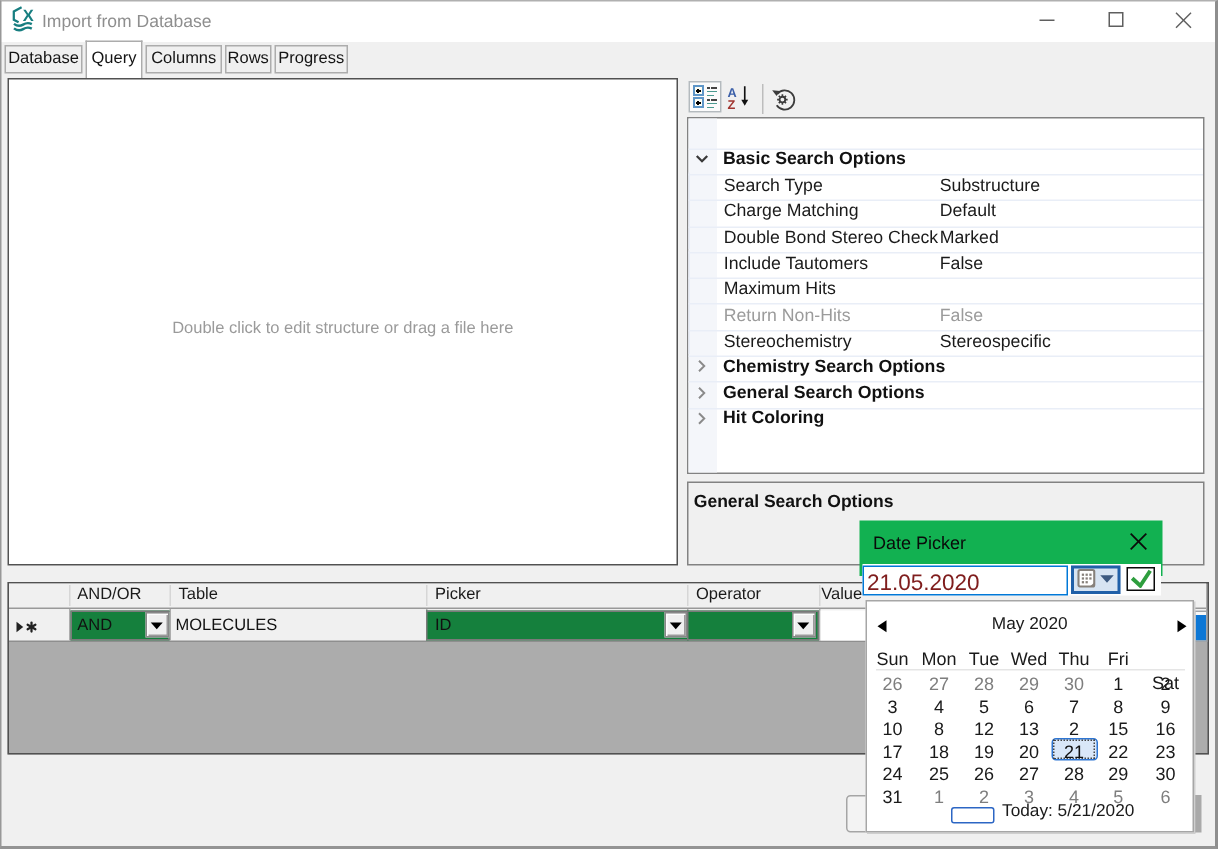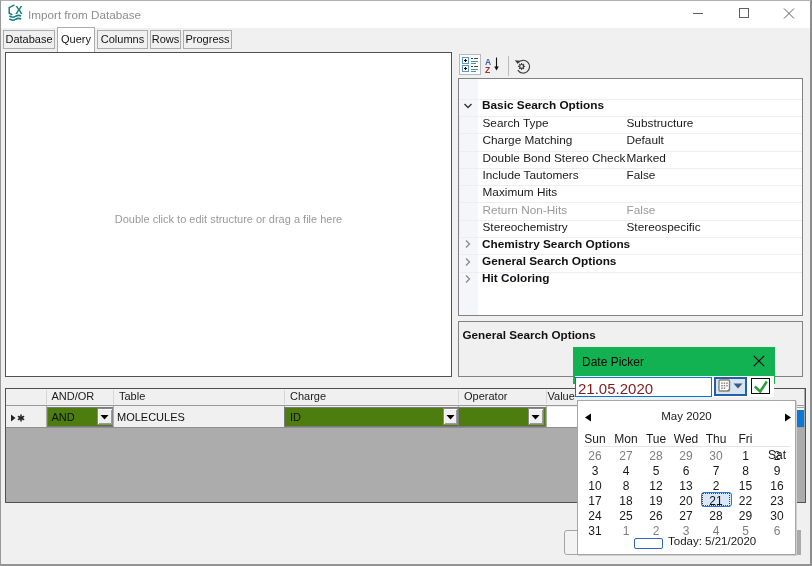--- a/index.html
+++ b/index.html
@@ -24,21 +24,21 @@
   .gutter{left:0;top:0;width:19px;height:236px;background:#F4F6FA;}
   .rowline{left:0;width:343px;height:1px;background:#E9EEF7;}
   .vdivide{left:162.5px;top:0;width:1px;height:17.3px;background:#E9EEF7;}
   
   .qgrid{left:5px;top:387.5px;width:801px;height:115.5px;background:#ACACAC;border:1.5px solid #515151;box-sizing:border-box;}
   .qheader{left:0;top:0;width:798px;height:17px;background:#F0F0F0;border-bottom:1px solid #999;box-sizing:border-box;}
   .qh{position:absolute;top:1px;font-size:11px;color:#1A1A1A;}
   .qhsep{position:absolute;top:1px;height:14px;width:1px;background:#D6D6D6;}
   .qrow{left:0;top:17px;width:798px;height:22px;background:#F0F0F0;border-bottom:1px solid #8E8E8E;box-sizing:border-box;}
   .qcsep{position:absolute;top:0;height:21px;width:1px;background:#ACACAC;}
-  .combofield{position:absolute;background:#4d7c0f;border:1px solid #7A7A7A;box-sizing:border-box;font-size:11px;color:#111;}
+  .combofield{position:absolute;background:#15803d;border:1px solid #7A7A7A;box-sizing:border-box;font-size:11px;color:#111;}
   .combobtn{position:absolute;background:#F0F0F0;border:1px solid #888;box-shadow:inset 1px 1px 0 #FDFDFD, inset -1px -1px 0 #9B9B9B;box-sizing:border-box;}
   .combobtn svg{display:block;margin:auto;}
   
   .dpwin{left:573px;top:347px;width:201.5px;height:37px;background:#12B151;}
   .dptitle{left:9px;top:8px;font-size:12px;color:#0A0A0A;}
   .dpinputrow{left:1.5px;top:29.3px;width:199px;height:21.2px;background:#FFF;}
   .dpinput2{left:0;top:0.5px;width:137.5px;height:20.3px;background:#FFF;border:1.5px solid #0078D7;box-sizing:border-box;}
   .dpfield{position:absolute;left:2.5px;top:2.2px;font-size:15px;color:#7f1d1d;}
   .dpddbtn2{left:139.5px;top:1.2px;width:33px;height:18.8px;background:#D7E4F2;border:2px solid #2060A8;box-sizing:border-box;}
   .checkbtn2{left:176px;top:1.5px;width:19.5px;height:16px;background:#FFF;border:1.5px solid #0A0A0A;box-sizing:border-box;}
@@ -205,21 +205,21 @@
     </div>
 
   <div class="abs descbox">
       <div class="abs desctitle">General Search Options</div>
     </div>
 
   <div class="abs qgrid">
     <div class="abs qheader">
       <div class="qh" style="left:45.5px;">AND/OR</div>
       <div class="qh" style="left:113px;">Table</div>
-      <div class="qh" style="left:284px;">Charge</div>
+      <div class="qh" style="left:284px;">Picker</div>
       <div class="qh" style="left:458px;">Operator</div>
       <div class="qh" style="left:541.5px;">Value</div>
       <div class="qhsep" style="left:39.5px;"></div>
       <div class="qhsep" style="left:107px;"></div>
       <div class="qhsep" style="left:277.5px;"></div>
       <div class="qhsep" style="left:451.5px;"></div>
       <div class="qhsep" style="left:539.5px;"></div>
     </div>
     <div class="abs qrow">
       <svg class="abs" style="left:3.5px;top:8px;" width="18" height="8" viewBox="0 0 18 8">

